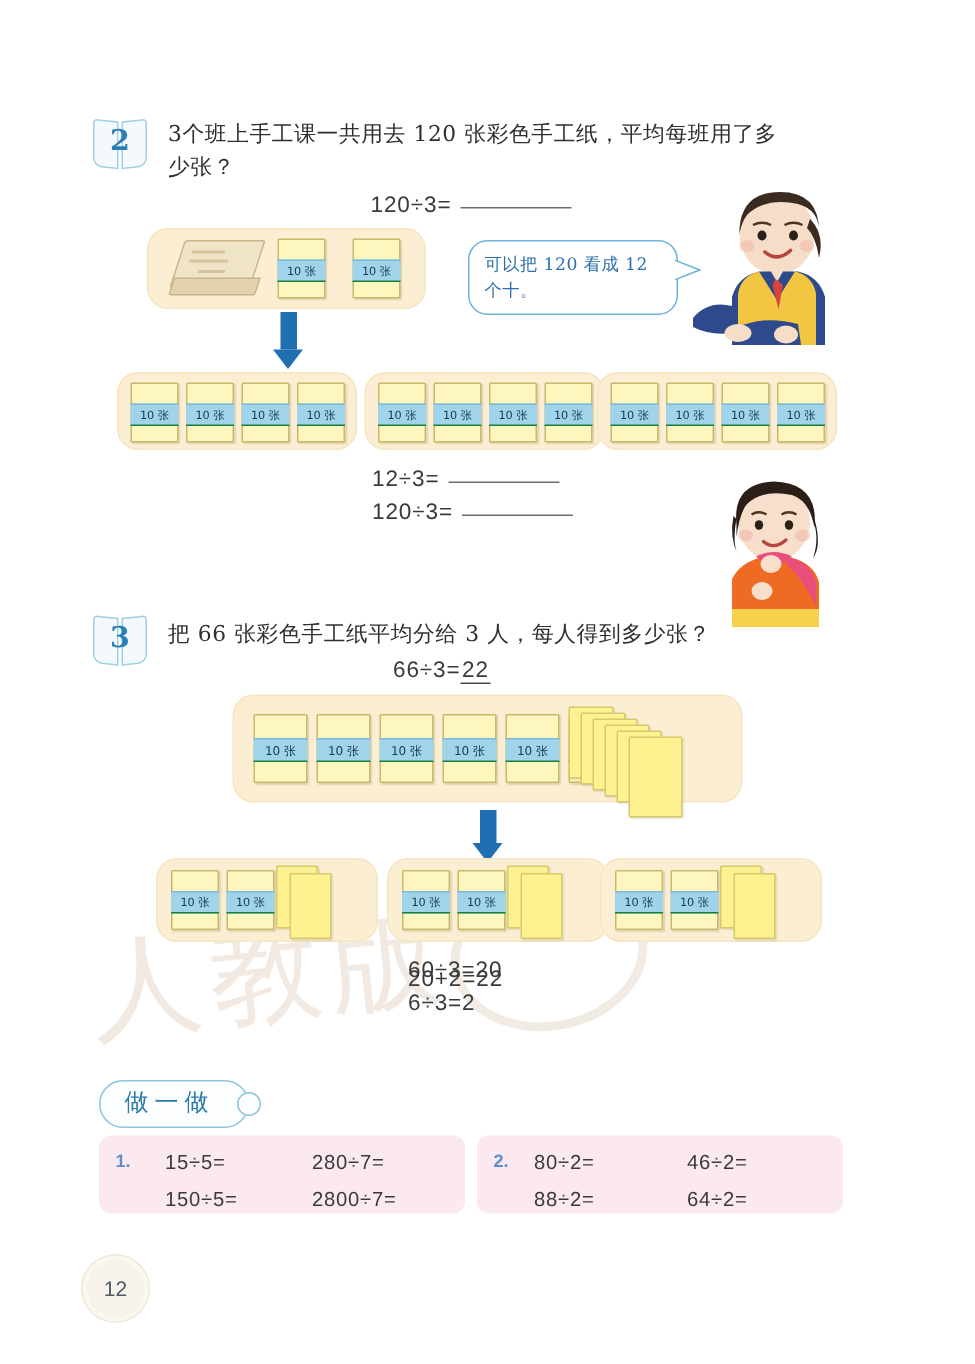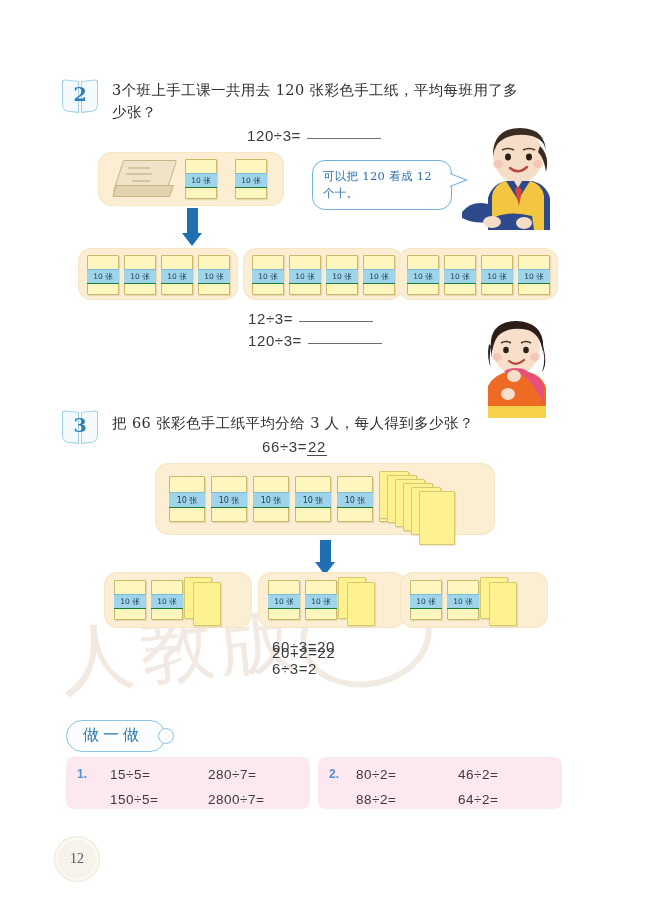--- a/index.html
+++ b/index.html
@@ -157,21 +157,21 @@
     position:absolute;font-size:13.5px;line-height:25px;color:#3a3a3a;
     letter-spacing:.5px;white-space:nowrap;
   }
 
   
   .pagenum{
     position:absolute;width:38px;height:38px;border-radius:50%;
     background:#f7f3ea;
     display:flex;align-items:center;justify-content:center;
     font-size:14px;color:#4d5a66;
-    font-family:Liberation Serif, serif;
+    font-family:Liberation Sans, sans-serif;
     box-shadow:0 0 0 3px #fbf8f1, 0 0 0 4px #efe7d8;
   }
 </style>
 </head>
 <body>
 
 <div class="page">
 
   <div class="watermark">人教版</div>
   <div class="watermark2"></div>

